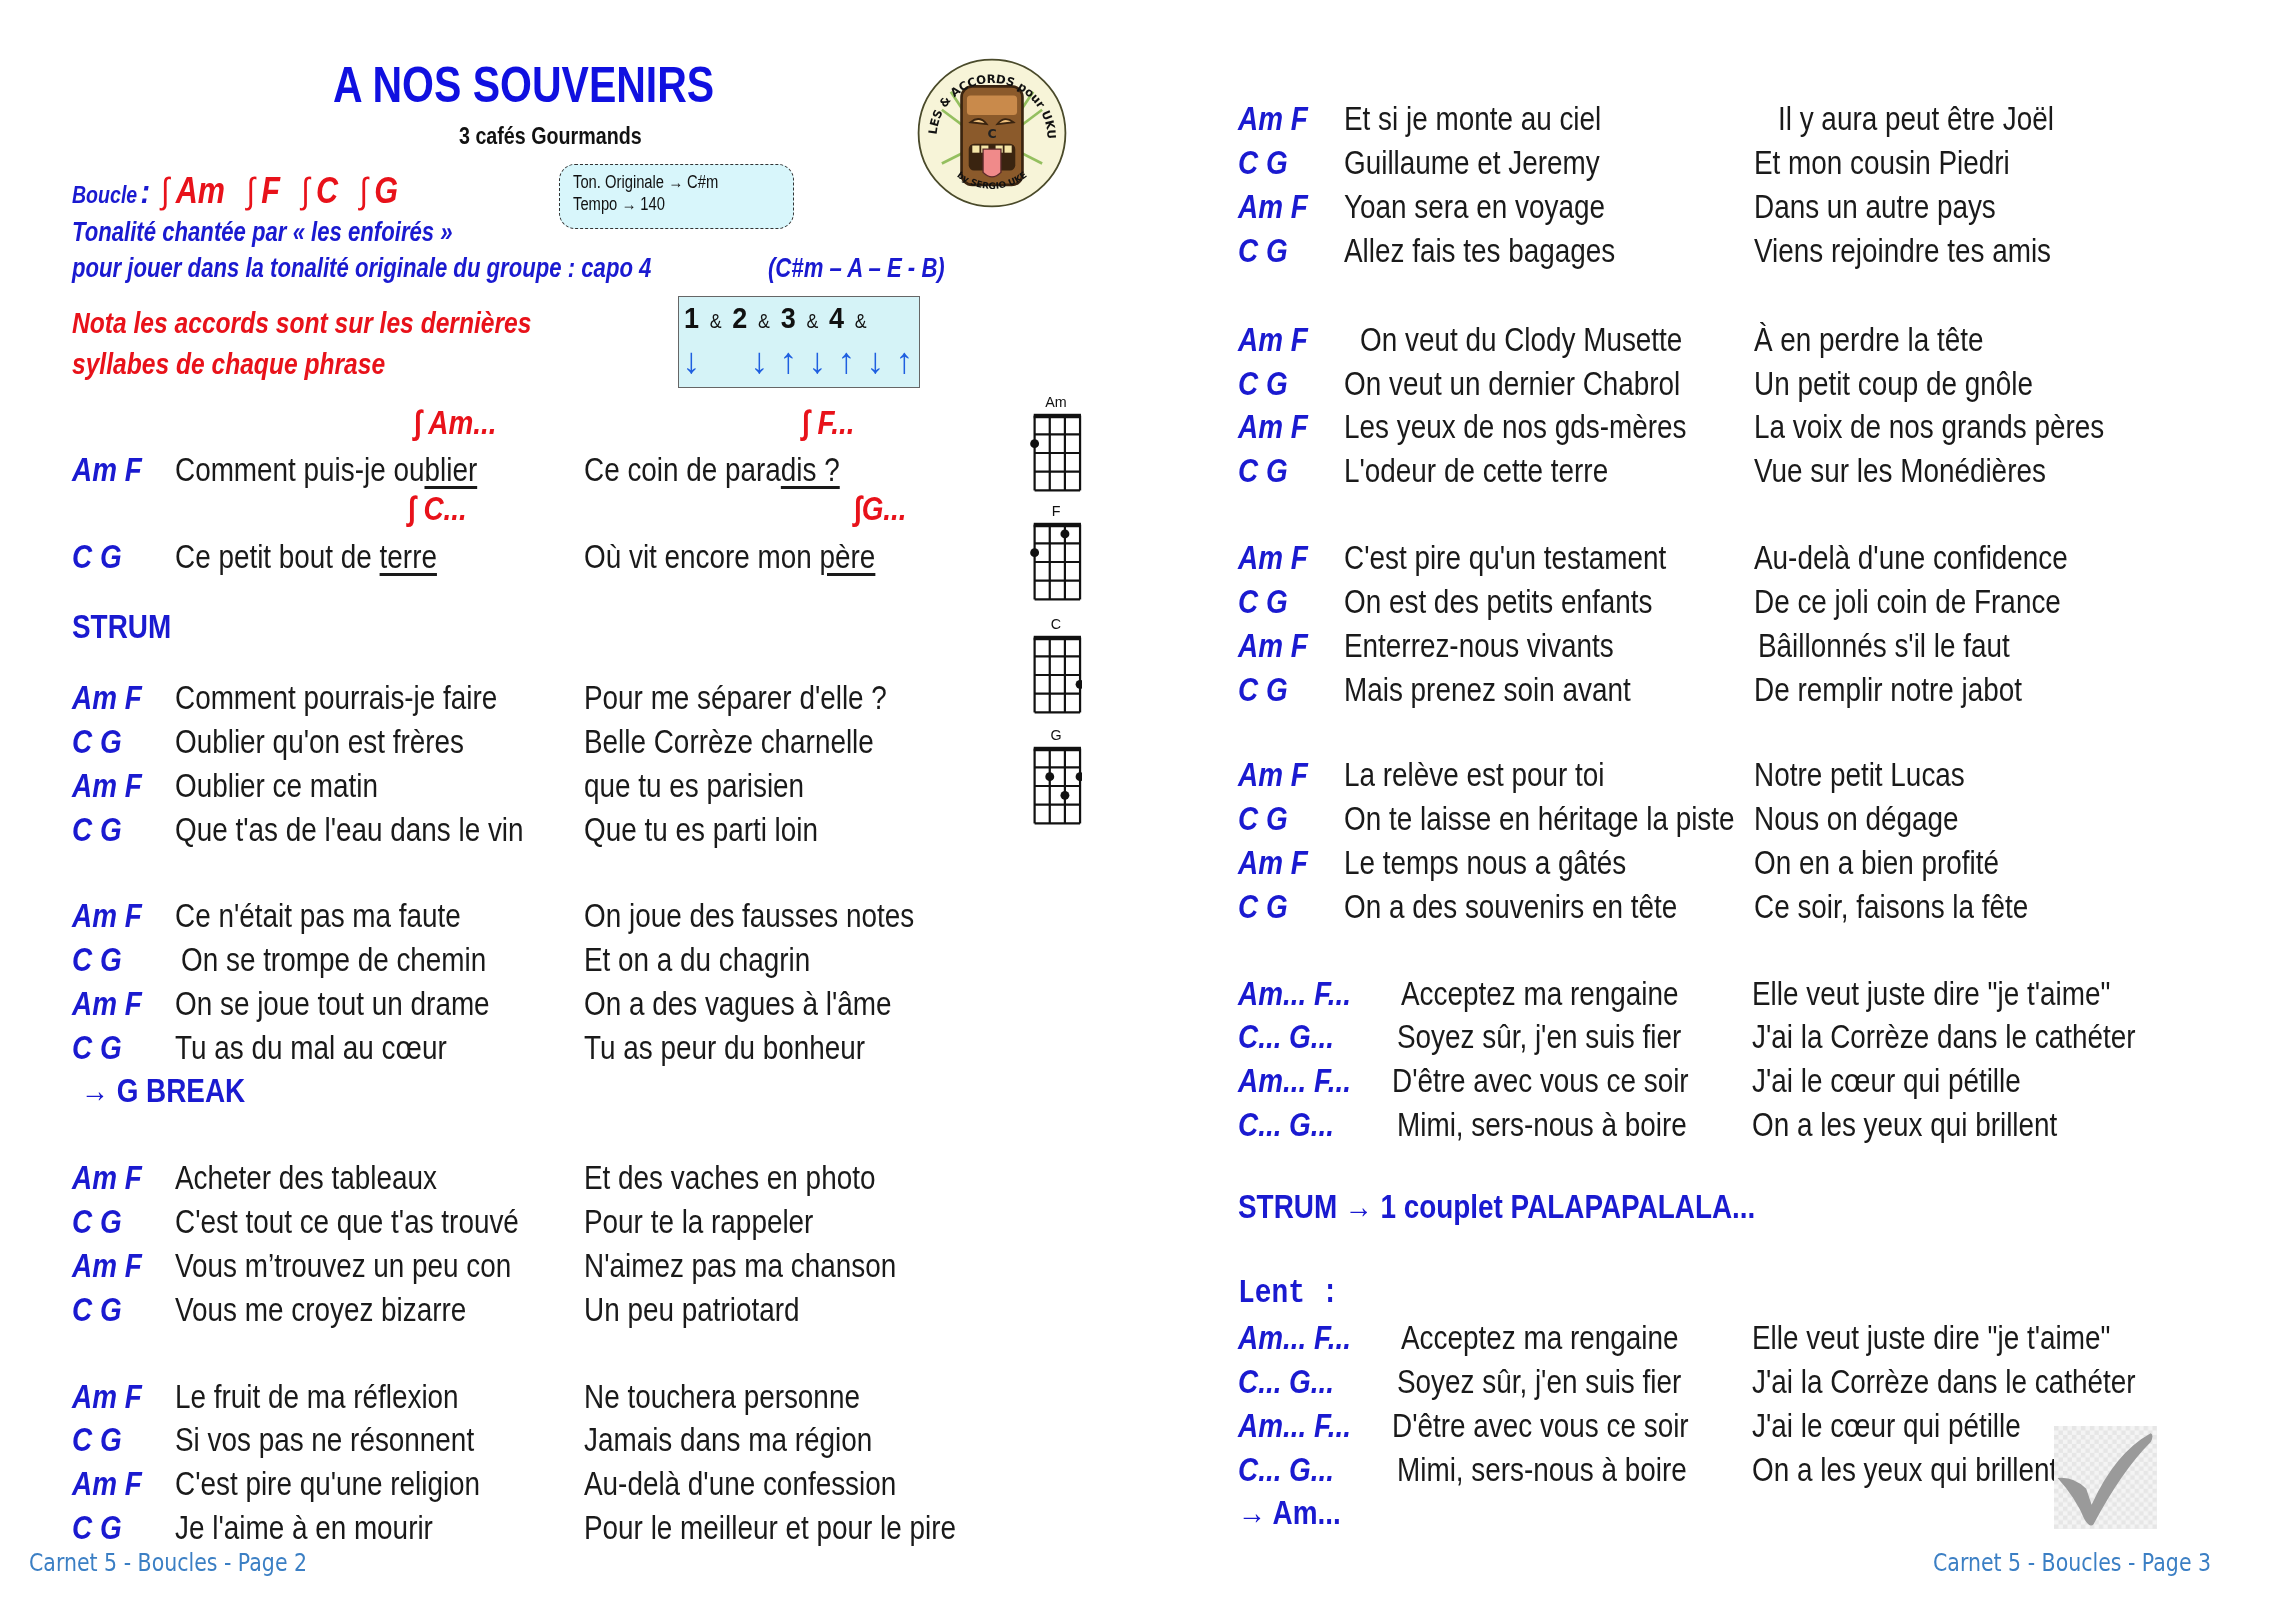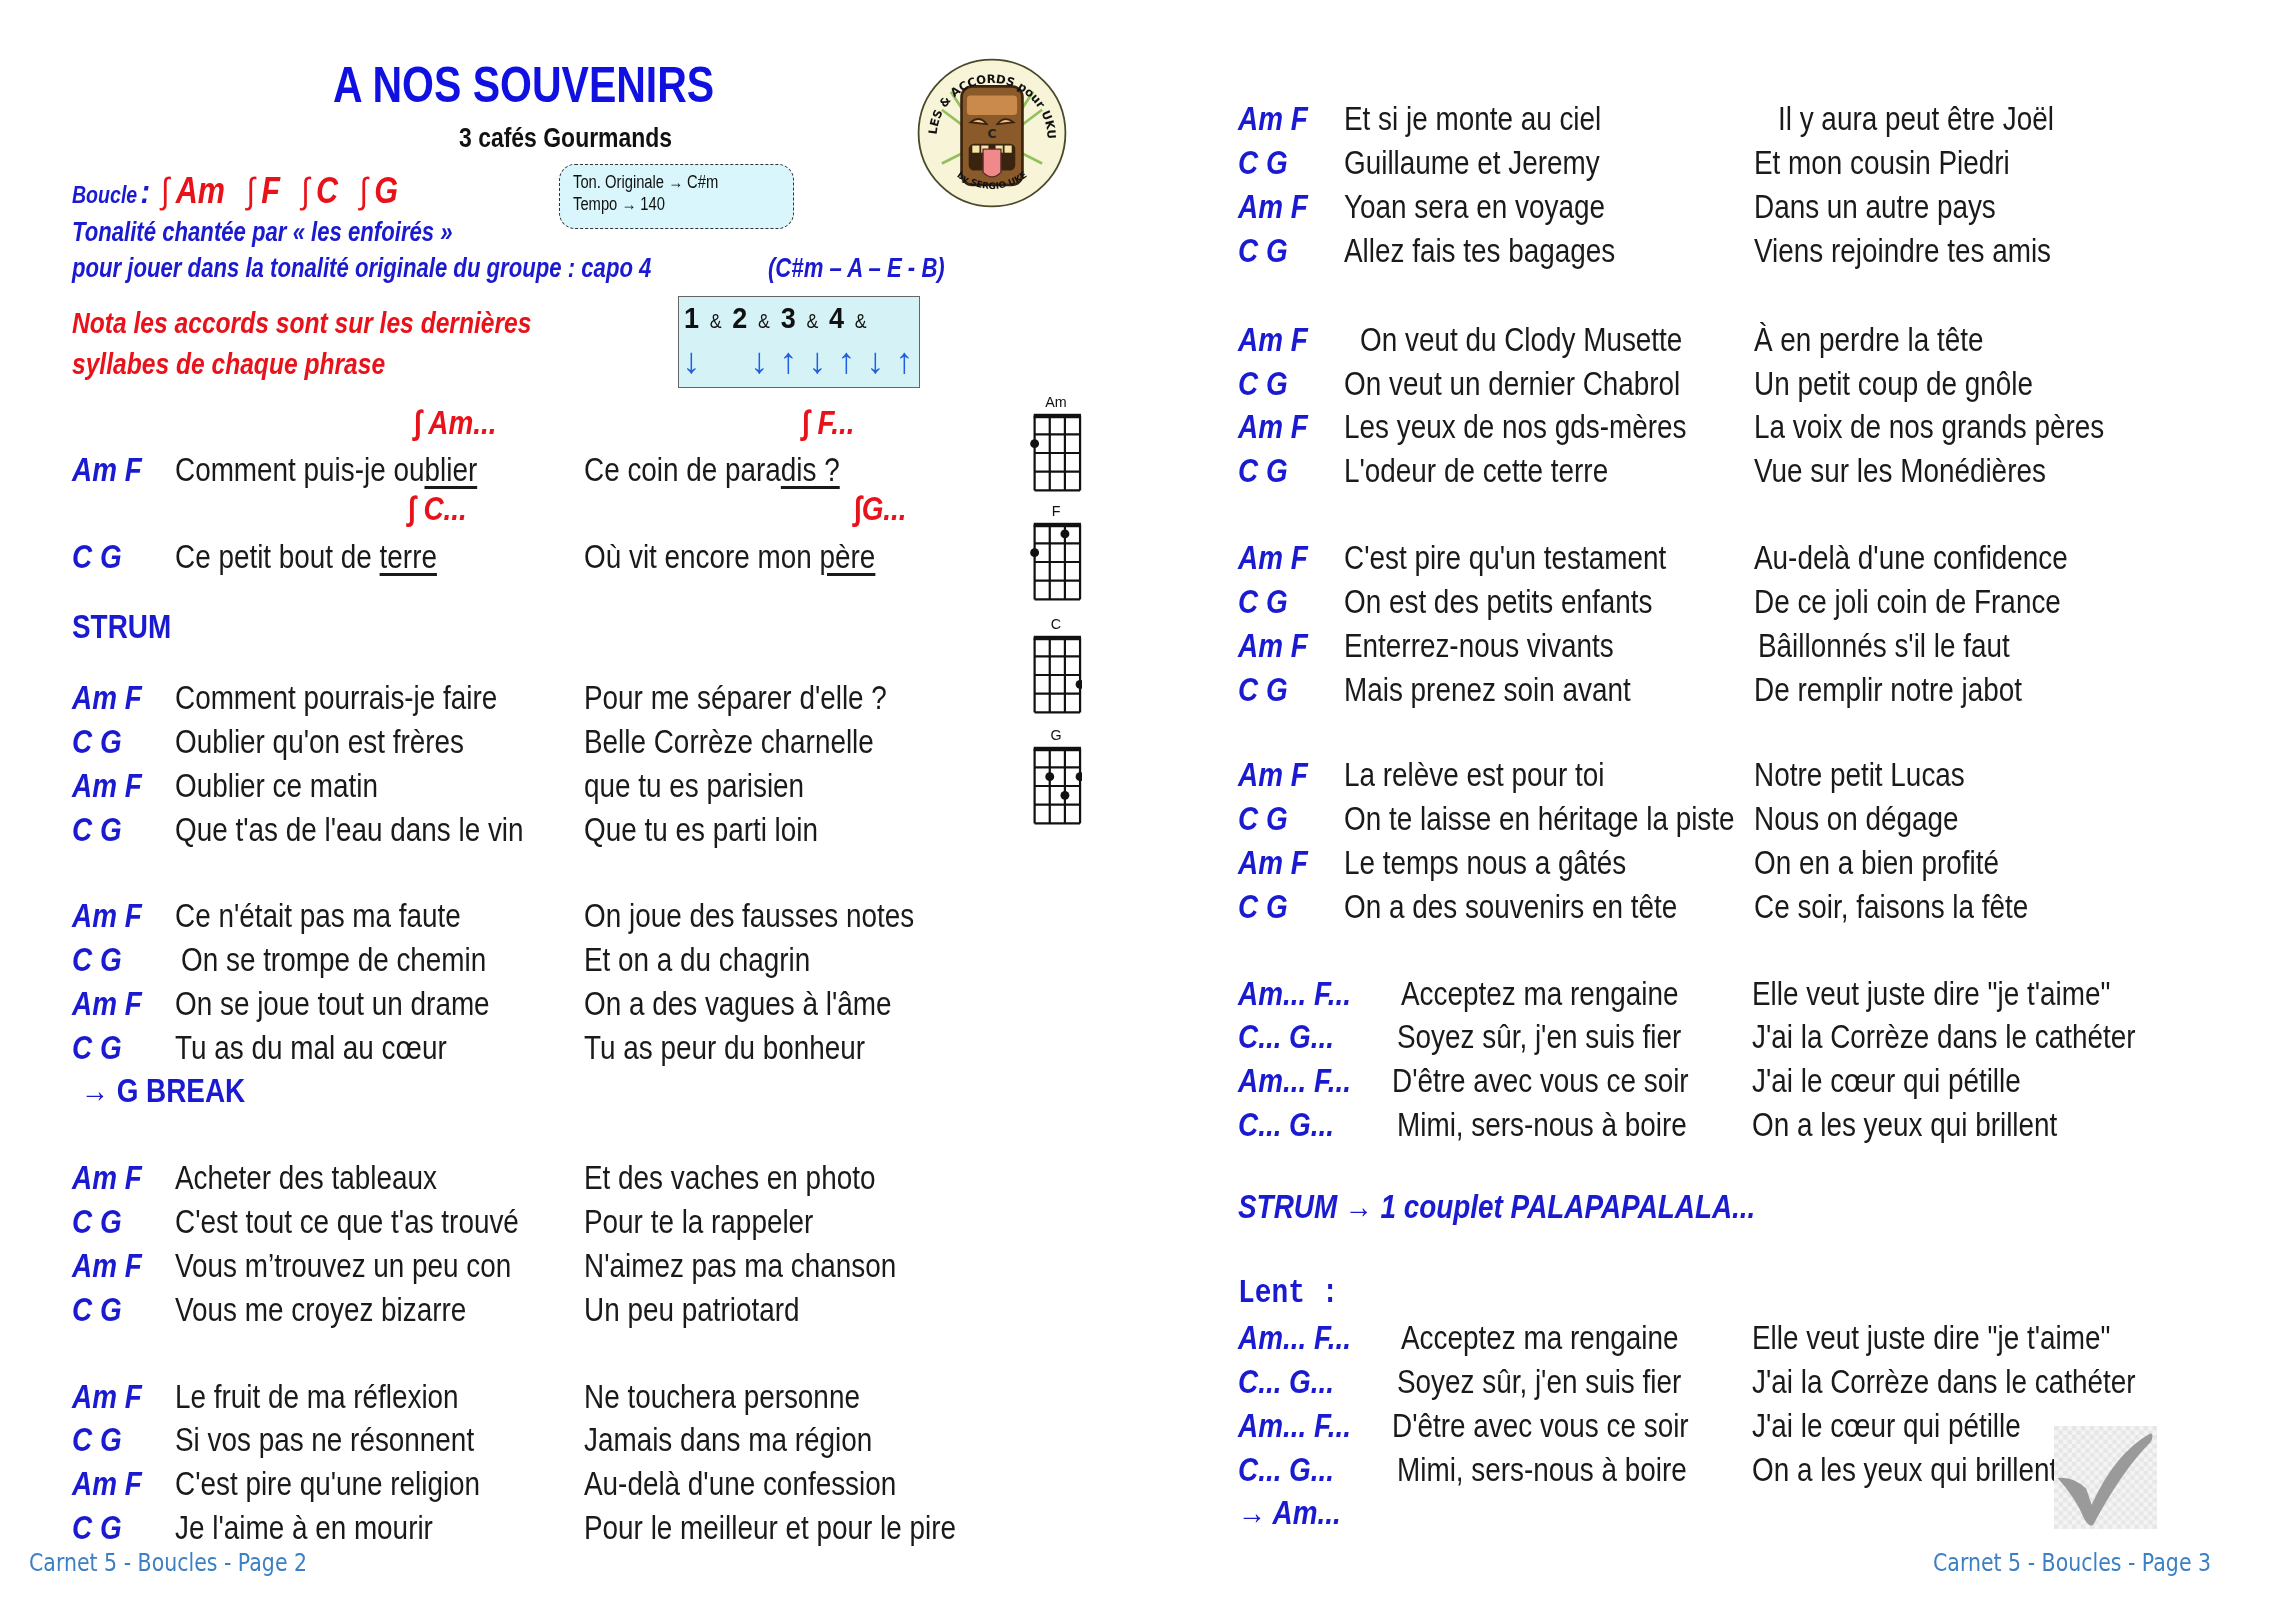--- a/index.html
+++ b/index.html
@@ -1,42 +1,42 @@
 <!DOCTYPE html>
 <html style="font-size:14.3px"><head>
 <meta charset="utf-8">
 <style>
   html, body { margin:0; padding:0; background:#ffffff; }
   body { width:2293px; height:1622px; position:relative; overflow:hidden;
          font-family:"Liberation Sans", sans-serif; color:#1a1a1a; }
   .abs { position:absolute; white-space:nowrap; }
   .cond { display:inline-block; transform:scaleX(0.82); transform-origin:left center; }
   .title { left:333px; top:56px; font-size:50px; font-weight:bold; color:#1010e0; letter-spacing:0px; }
-  .artist { left:459px; top:122px; font-size:28px; font-weight:bold; color:#111; }
+  .artist { left:459px; top:122px; font-size:24px; font-weight:bold; color:#111; }
   .boucle { left:72px; top:170px; color:#1a1ad0; font-style:italic; font-weight:bold; }
   .boucle .lbl { font-size:23px; }
   .boucle .colon { font-size:34px; }
   .boucle .ch { font-size:36px; color:#e8121a; margin-left:12.5px; margin-right:21.5px; }
   .boucle .int { font-weight:normal; font-style:normal; color:#e8121a; font-size:36px; margin-right:3.6px; }
   .blue-it { color:#1a1ad0; font-style:italic; font-weight:bold; font-size:27px; }
   .red-it { color:#e8121a; font-style:italic; font-weight:bold; font-size:30px; }
   .tempo-box { left:559px; top:164px; width:235px; height:65px; border:1.8px dashed #333; border-radius:16px;
                background:#d8f6fb; font-size:18px; color:#111; padding:7.2px 0 0 12.5px; box-sizing:border-box; line-height:21.5px; }
   .strum-box { left:678px; top:296px; width:242px; height:92px; border:1.8px solid #666; background:#d5f3f7; box-sizing:border-box; }
   .strum-box .counts { position:absolute; left:5.4px; top:3.6px; font-size:30px; font-weight:bold; color:#111; letter-spacing:1.8px; }
   .strum-box .counts .amp { font-size:19.7px; font-weight:normal; }
   .strum-box .arrows { position:absolute; left:3.6px; top:43px; font-size:36px; font-weight:bold; color:#1f5fe0; letter-spacing:0px; }
   .logo { left:915px; top:56px; width:154px; height:154px; }
   .line { position:absolute; font-size:34px; color:#1a1a1a; white-space:nowrap; }
   .line .chords { position:absolute; left:0; color:#1a1ad0; font-weight:bold; font-style:italic; font-size:34px; }
   .line .t1 { position:absolute; }
   .line .t2 { position:absolute; }
   .u { text-decoration:underline; text-underline-offset:4.5px; }
   .section { position:absolute; color:#1a1ad0; font-weight:bold; font-size:34px; white-space:nowrap; }
-  .section.it { font-style:italic; }
+  .section.it { }
   .redchord { position:absolute; color:#e8121a; font-weight:bold; font-style:italic; font-size:34px; white-space:nowrap; }
   .footer { position:absolute; font-family:"DejaVu Sans", sans-serif; font-size:25px; color:#3b7fc4; white-space:nowrap; }
   .diagram { position:absolute; left:1030px; width:52px; }
   .diagram .name { display:block; text-align:center; font-size:14.3px; color:#111; height:18px; }
   .watermark { left:2054px; top:1426px; width:103px; height:103px; }
 </style>
 </head>
 <body>
 
 <div class="abs title">

